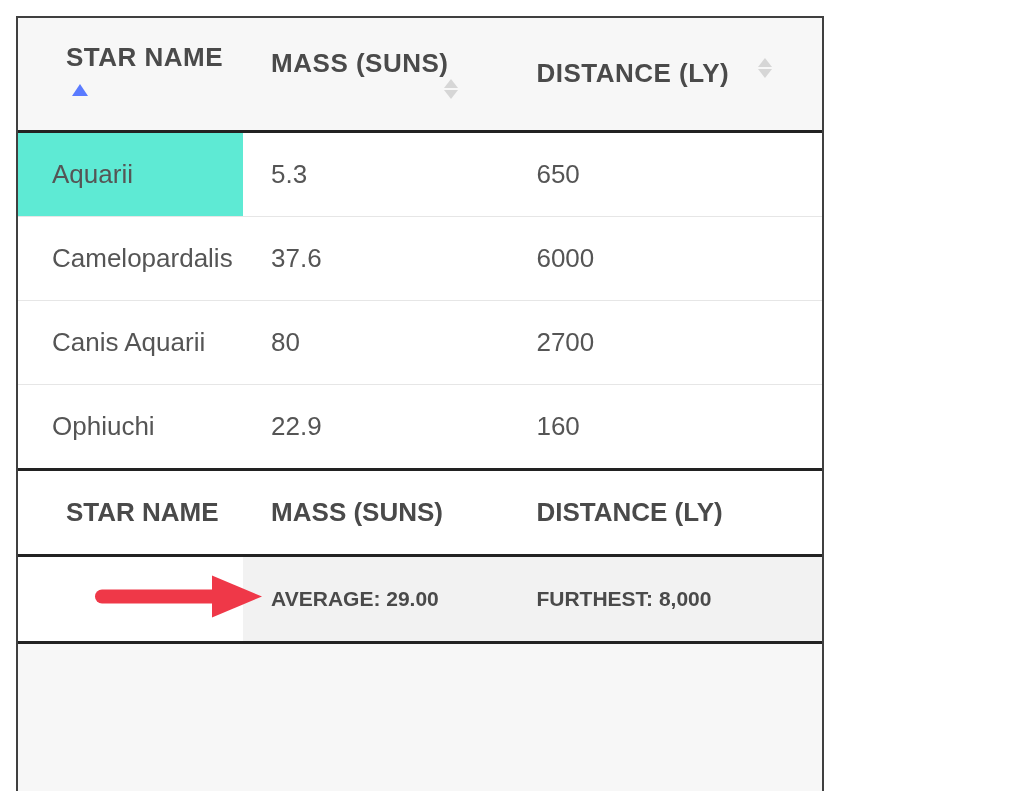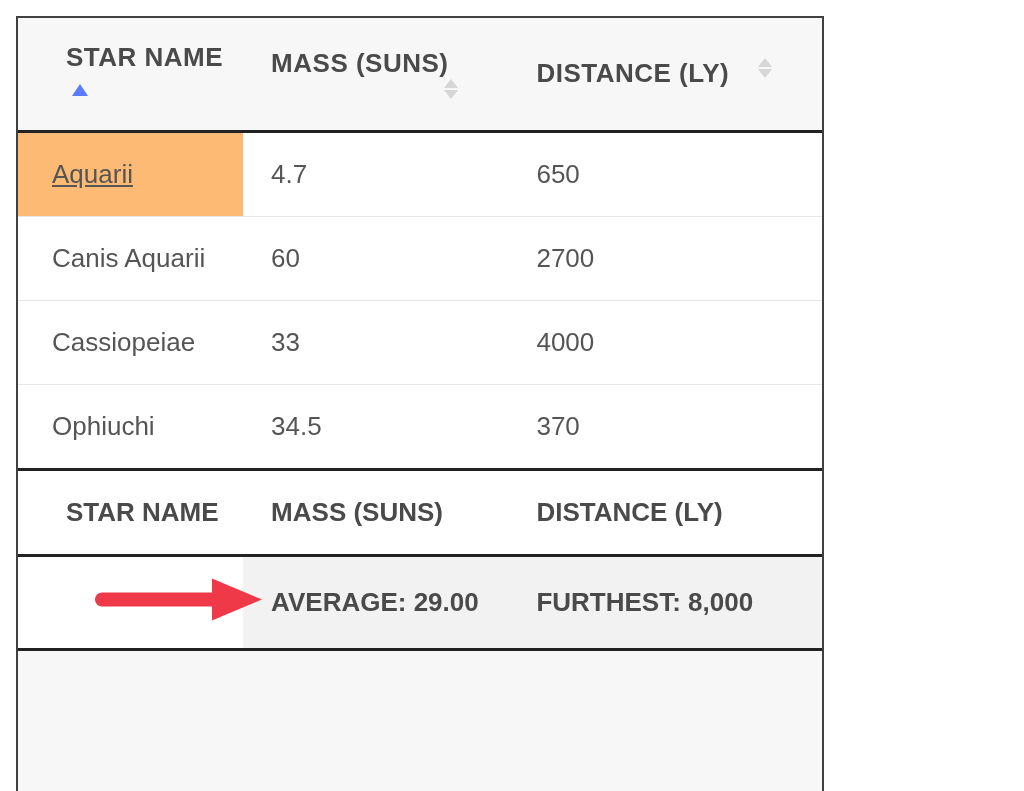--- a/index.html
+++ b/index.html
@@ -47,40 +47,39 @@
   .sort-icon svg { display: block; }
   tbody td {
     font-size: 26px;
     color: #555;
     padding: 26px 20px 26px 28px;
     background: #fff;
     border-top: 1px solid #e6e6e6;
   }
   tbody tr:first-child td { border-top: none; }
   tbody tr:first-child td:first-child {
-    background: #fdba74;
-    text-decoration: underline;
+    background: #5eead4;
   }
   tbody td:first-child { padding-left: 34px;  }
   tbody tr:last-child td {
     border-bottom: 3px solid #222;
   }
   
   .sum-head th {
     font-size: 26px;
     font-weight: 800;
     color: #4a4a4a;
     text-align: left;
     padding: 26px 20px 26px 28px;
     background: #fff;
     border-bottom: 3px solid #222;
   }
   .sum-head th:first-child { padding-left: 48px; }
   .sum-row td {
-    font-size: 26px;
+    font-size: 21px;
     font-weight: 800;
     color: #4a4a4a;
     padding: 30px 20px 30px 28px;
     background: #f2f2f2;
     border-bottom: 1px solid #e6e6e6;
   }
   .sum-row td:first-child {
     background: #fff;
     position: relative;
   }
@@ -134,37 +133,37 @@
             <svg width="14" height="9" viewBox="0 0 14 9">
                 <polygon points="0,0 14,0 7,9" fill="#d6d6d6"></polygon>
               </svg>
           </span>
         </th>
       </tr>
     </thead>
     <tbody>
       <tr>
         <td>Aquarii</td>
-        <td>4.7</td>
+        <td>5.3</td>
         <td>650</td>
       </tr>
       <tr>
+        <td>Camelopardalis</td>
+        <td>37.6</td>
+        <td>6000</td>
+      </tr>
+      <tr>
         <td>Canis Aquarii</td>
-        <td>60</td>
+        <td>80</td>
         <td>2700</td>
       </tr>
       <tr>
-        <td>Cassiopeiae</td>
-        <td>33</td>
-        <td>4000</td>
-      </tr>
-      <tr>
         <td>Ophiuchi</td>
-        <td>34.5</td>
-        <td>370</td>
+        <td>22.9</td>
+        <td>160</td>
       </tr>
     </tbody>
     <tbody>
       <tr class="sum-head">
         <th>STAR NAME</th>
         <th>MASS (SUNS)</th>
         <th>DISTANCE (LY)</th>
       </tr>
       <tr class="sum-row">
         <td>

